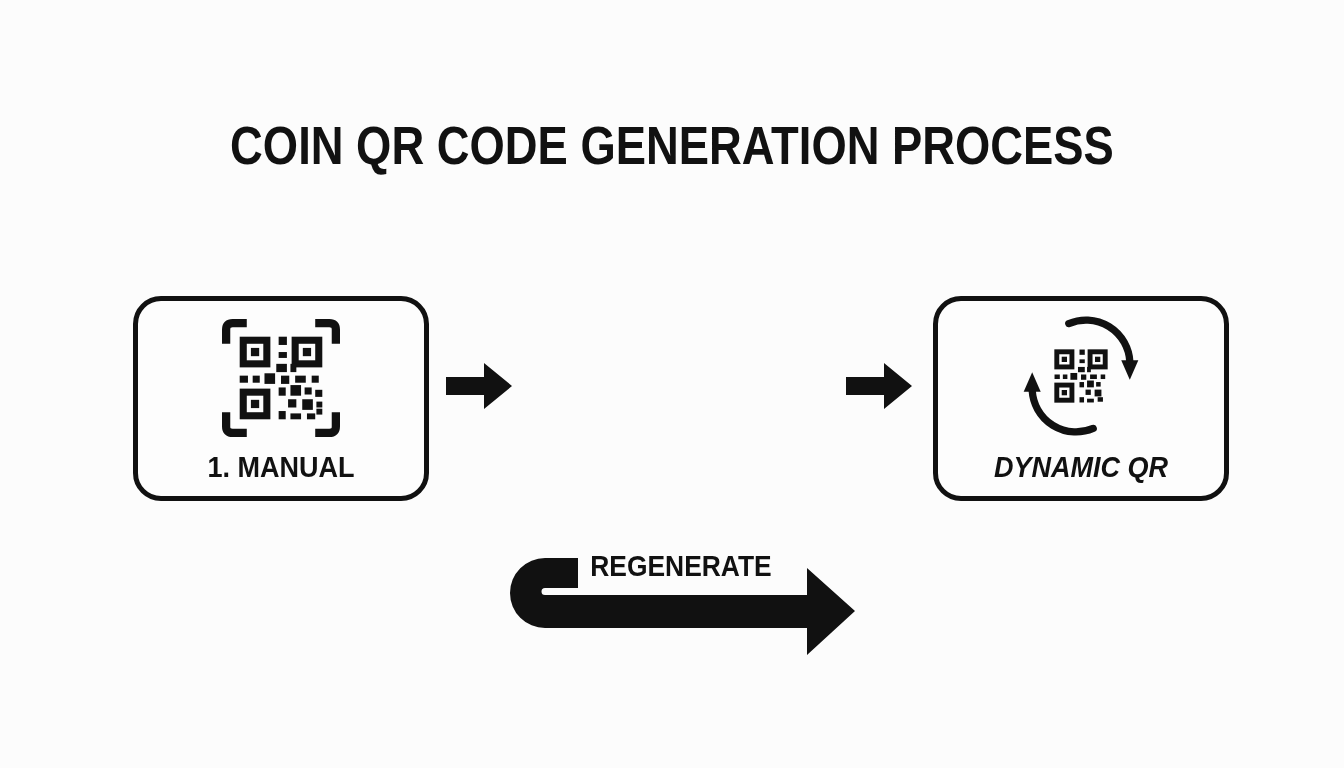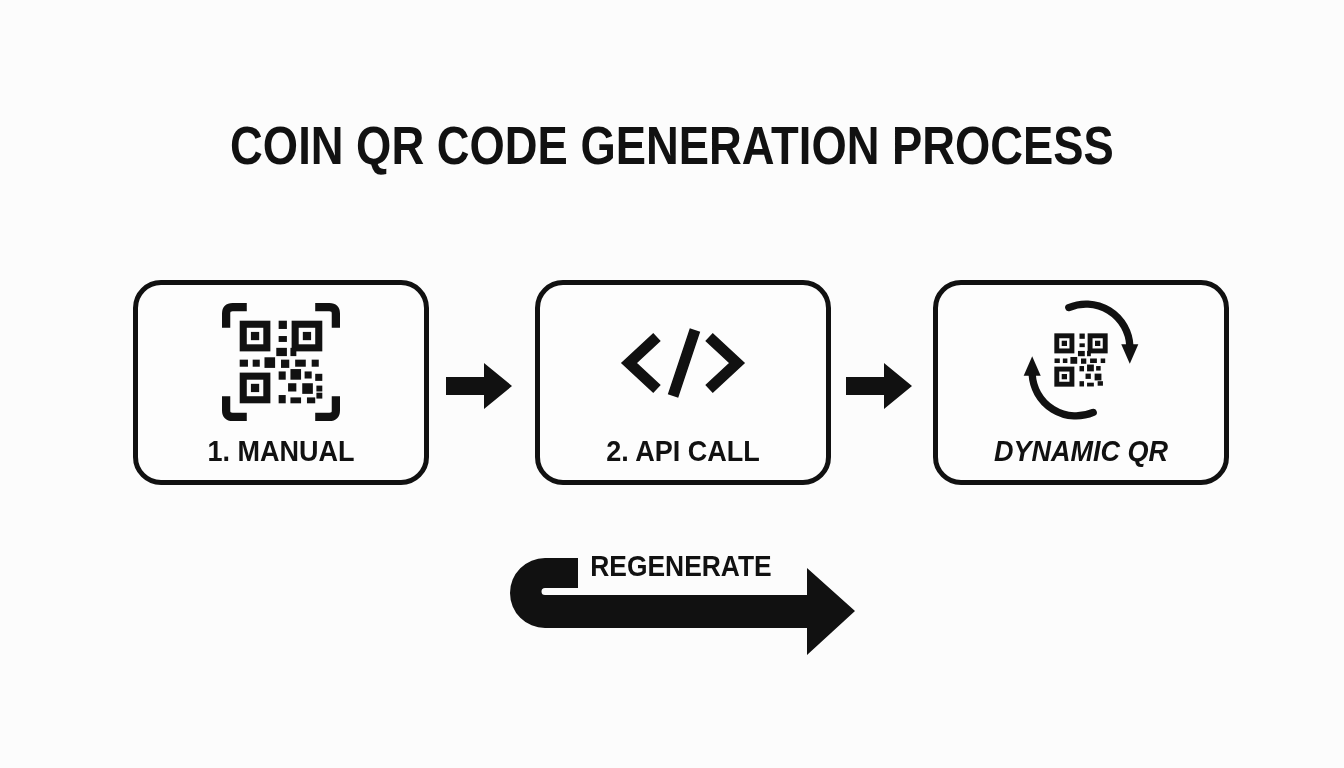--- a/index.html
+++ b/index.html
@@ -8,21 +8,21 @@
     background:#fcfcfc; overflow:hidden;
     font-family:"Liberation Sans", sans-serif; color:#111;
   }
   .title {
     position:absolute; top:118px; left:0; width:1344px;
     text-align:center; font-size:54px; font-weight:bold; line-height:1;
     letter-spacing:0px; transform:scaleX(0.84); transform-origin:50% 50%;
     white-space:nowrap;
   }
   .step-box {
-    position:absolute; top:280px; width:296px; height:205px;
+    position:absolute; top:296px; width:296px; height:205px;
     border:5px solid #111; border-radius:28px; background:#fdfdfd;
     box-sizing:border-box;
   }
   .box-1 { left:133px; }
   .box-2 { left:535px; }
   .box-3 { left:933px;font-style:italic; }
   .box-icon {
     position:absolute; left:50%; transform:translateX(-50%);
   }
   .box-1 .box-icon { top:18px; }
@@ -95,32 +95,20 @@
     </div>
     <div class="box-label">1. MANUAL</div>
   </div>
 
   <div class="flow-arrow flow-arrow-1">
     <svg width="66" height="46" viewBox="0 0 66 46">
       <polygon fill="#111" points="0,14 38,14 38,0 66,23 38,46 38,32 0,32"></polygon>
     </svg>
   </div>
 
-  <div class="step-box box-2">
-    <div class="box-icon">
-      <svg width="132" height="72" viewBox="0 0 132 72">
-        <g stroke="#111" stroke-width="11" fill="none" stroke-linejoin="miter">
-          <path d="M40 10 L12 36 L40 62"></path>
-          <path d="M92 10 L120 36 L92 62"></path>
-          <line x1="78" y1="3" x2="56" y2="69"></line>
-        </g>
-      </svg>
-    </div>
-    <div class="box-label">2. API CALL</div>
-  </div>
 
   <div class="flow-arrow flow-arrow-2">
     <svg width="66" height="46" viewBox="0 0 66 46">
       <polygon fill="#111" points="0,14 38,14 38,0 66,23 38,46 38,32 0,32"></polygon>
     </svg>
   </div>
 
   <div class="step-box box-3">
     <div class="box-icon">
       <svg width="128" height="122" viewBox="0 0 100 100">

